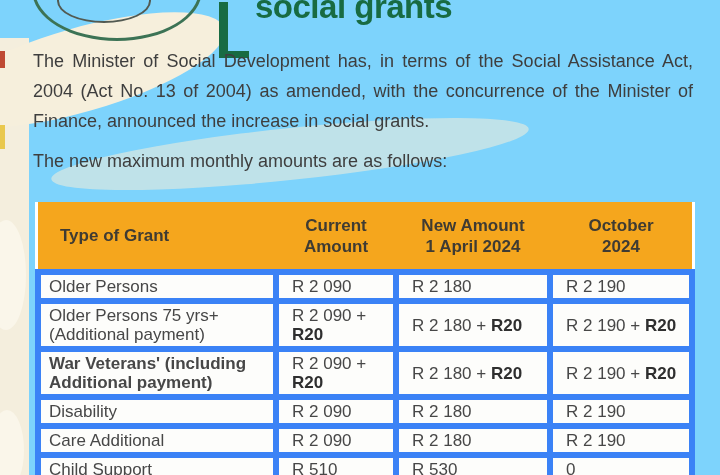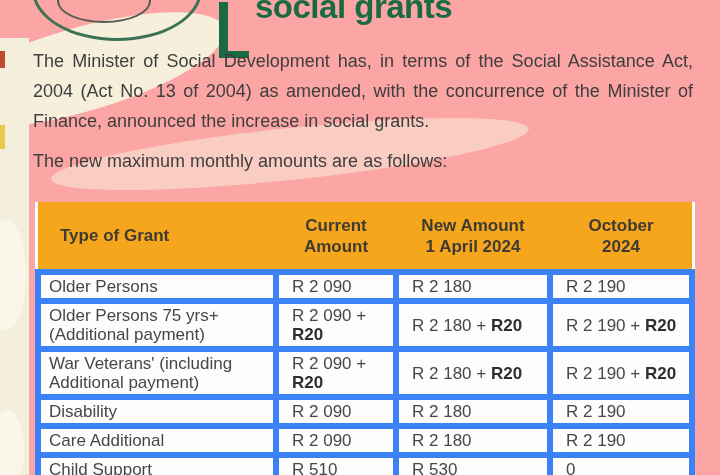--- a/index.html
+++ b/index.html
@@ -1,18 +1,18 @@
 <!DOCTYPE html>
 <html style="--brand-green: #186b42; --header-orange: #f5a61d; --body-text: #3e3e3e; --cream: #f4eedd; --mark-red: #bf4a33; --mark-yellow: #e9c84e;"><head>
 <meta charset="utf-8">
 <style>
   html,body{margin:0;padding:0;background:#ffffff;}
   #canvas{
     position:relative;width:720px;height:475px;overflow:hidden;
-    background:#fca5a5;
+    background:#7dd3fc;
     font-family:"Liberation Sans","DejaVu Sans",sans-serif;
     color:var(--body-text,#3e3e3e);
   }
   
   .left-band{position:absolute;left:0;top:38px;width:29px;height:437px;
     background:var(--cream,#f4eedd);z-index:0;}
   .band-light{position:absolute;background:#faf6ea;border-radius:50%;z-index:0;}
   .blob{position:absolute;background:#f6efdc;border-radius:50%;z-index:0;}
   .blob.faint{background:rgba(246,238,216,0.55);}
   .edge-mark{position:absolute;left:0;width:5px;z-index:2;}
@@ -94,21 +94,21 @@
           <td>R 2 190</td>
         </tr>
         <tr class="double">
           <td style="white-space: pre-line;">Older Persons 75 yrs+
 (Additional payment)</td>
           <td>R 2 090 + <b>R20</b></td>
           <td>R 2 180 + <b>R20</b></td>
           <td>R 2 190 + <b>R20</b></td>
         </tr>
         <tr class="double">
-          <td style="white-space: pre-line;">War Veterans' (including
+          <td style="white-space: pre-line; font-weight: bold;">War Veterans' (including
 Additional payment)</td>
           <td>R 2 090 + <b>R20</b></td>
           <td>R 2 180 + <b>R20</b></td>
           <td>R 2 190 + <b>R20</b></td>
         </tr>
         <tr class="single">
           <td style="white-space: pre-line;">Disability</td>
           <td>R 2 090</td>
           <td>R 2 180</td>
           <td>R 2 190</td>

